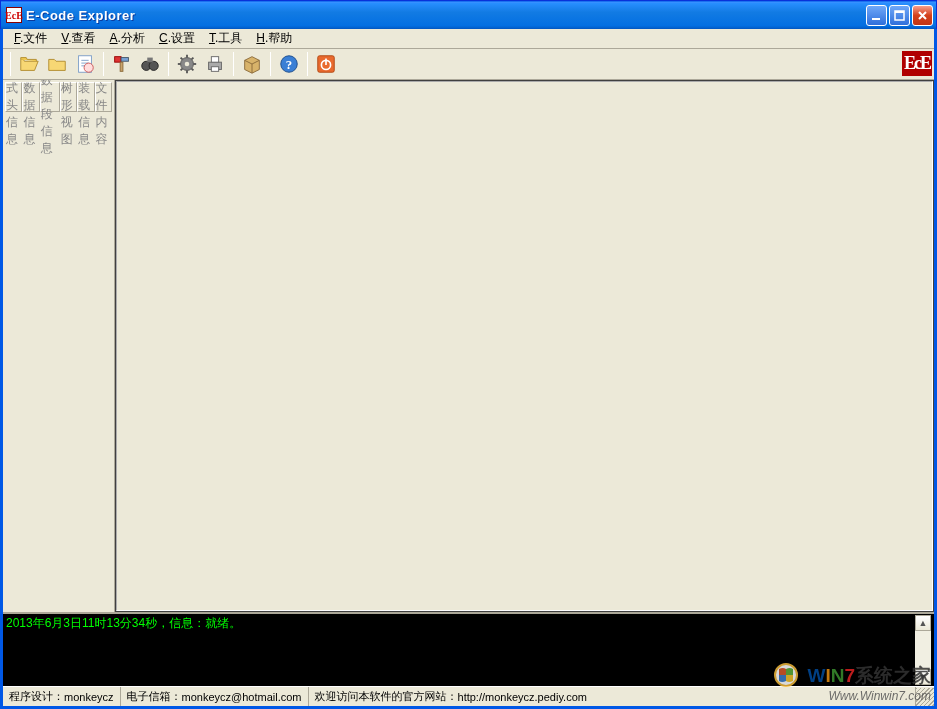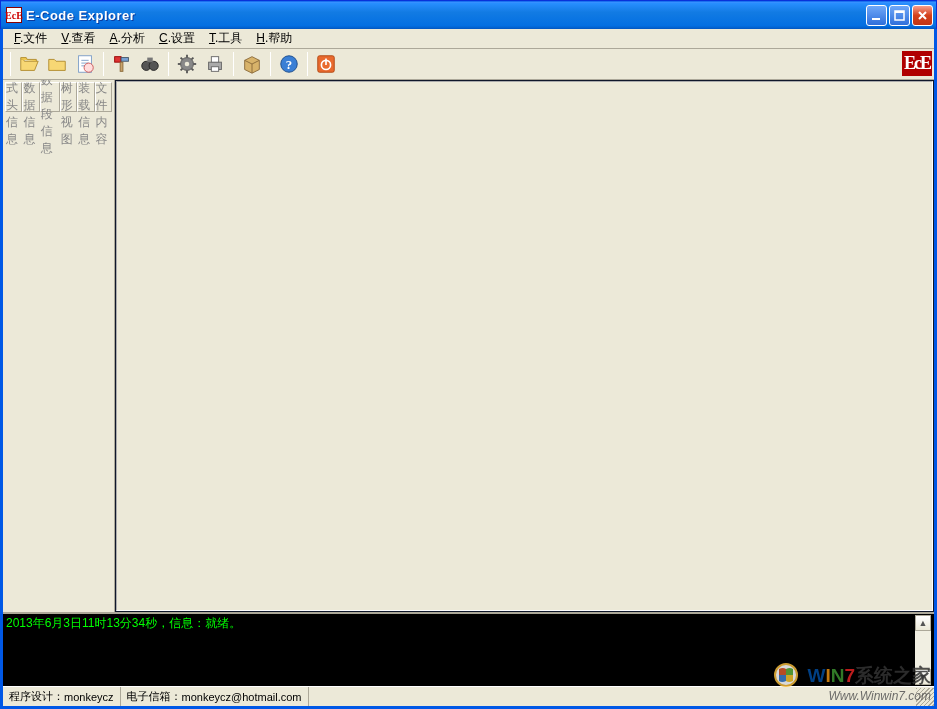--- a/index.html
+++ b/index.html
@@ -58,21 +58,21 @@
   background: linear-gradient(to bottom, #f89e8c, #d4411b 50%, #c03515);
 }
 .title-bar-controls svg { width:13px; height:13px; }
 
 
 .window-body {
   flex: 1;
   border-left: 3px solid #0058e6;
   border-right: 3px solid #0058e6;
   border-bottom: 3px solid #0058e6;
-  background: #0f172a;
+  background: #404040;
   display: flex;
   flex-direction: column;
   overflow: hidden;
 }
 
 
 .menu-bar {
   height: 20px;
   background: #ece9d8;
   display: flex;
@@ -385,20 +385,24 @@
 
   <div class="status-bar">
     <div class="status-cell">
       <span>程序设计：</span>
         <span>monkeycz</span>
     </div>
     <div class="status-cell">
       <span>电子信箱：</span>
         <span>monkeycz@hotmail.com</span>
     </div>
+    <div class="status-cell" style="flex:1">
+      <span>欢迎访问本软件的官方网站：</span>
+        <span>http://monkeycz.pediy.com</span>
+    </div>
     <div class="grip"></div>
   </div>
 </div>
 
 <div class="watermark">
   <div class="line1">
     <svg width="28" height="24" style="vertical-align:-5px">
       <circle cx="12" cy="12" r="11" fill="#fff" stroke="#f0b83a" stroke-width="2"></circle>
       <path d="M5 6 Q9 4 12 6 L12 12 L5 12 Z" fill="#d85a2a"></path>
       <path d="M12 6 Q16 4 19 6 L19 12 L12 12 Z" fill="#5fae3e"></path>

